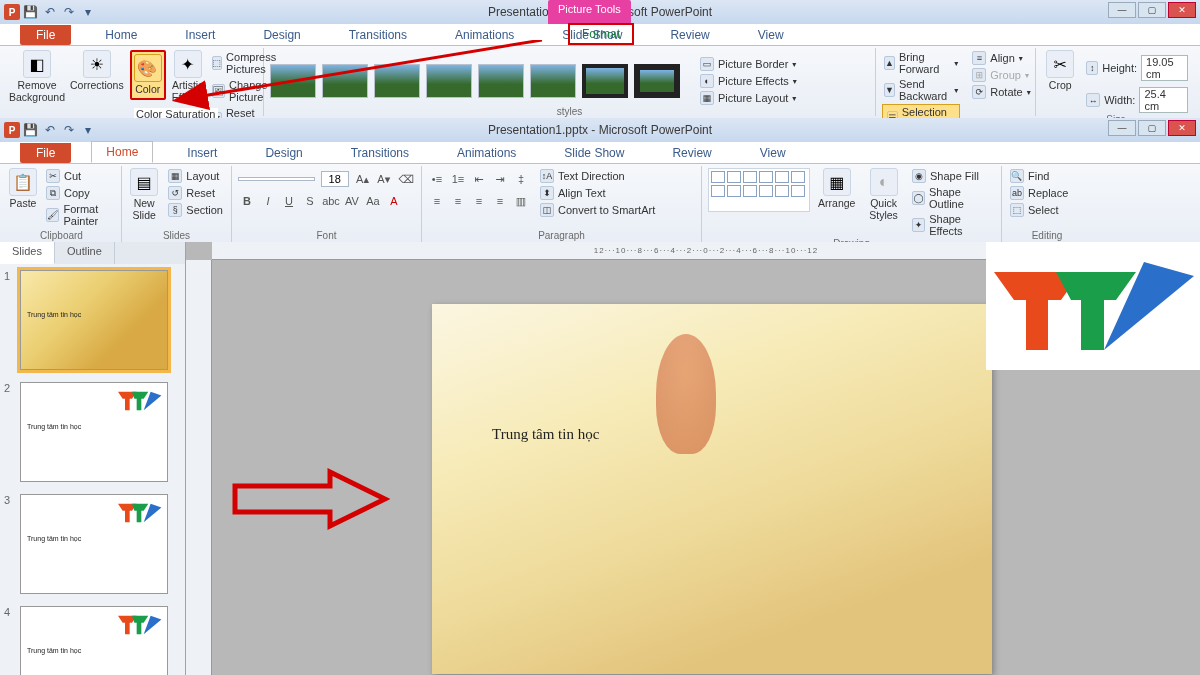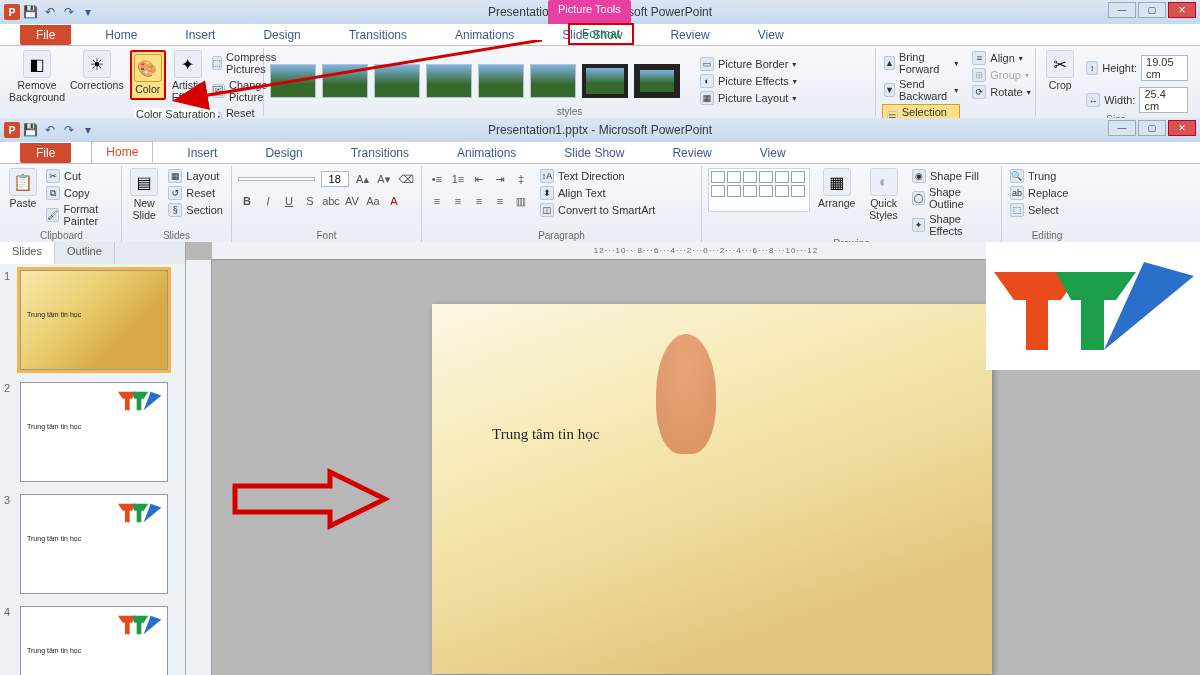--- a/index.html
+++ b/index.html
@@ -448,21 +448,21 @@
             </div>
         </div>
       </div>
       <div class="group-label">Drawing</div>
     </div>
 
     <div class="group" style="width:90px;border-right:none">
       <div style="display:flex;flex-direction:column;gap:1px">
         <div class="small-item">
             <span class="dot">🔍</span>
-            <span>Trung</span>
+            <span>Find</span>
           </div>
         <div class="small-item">
             <span class="dot">ab</span>
             <span>Replace</span>
           </div>
         <div class="small-item">
             <span class="dot">⬚</span>
             <span>Select</span>
           </div>
       </div>

